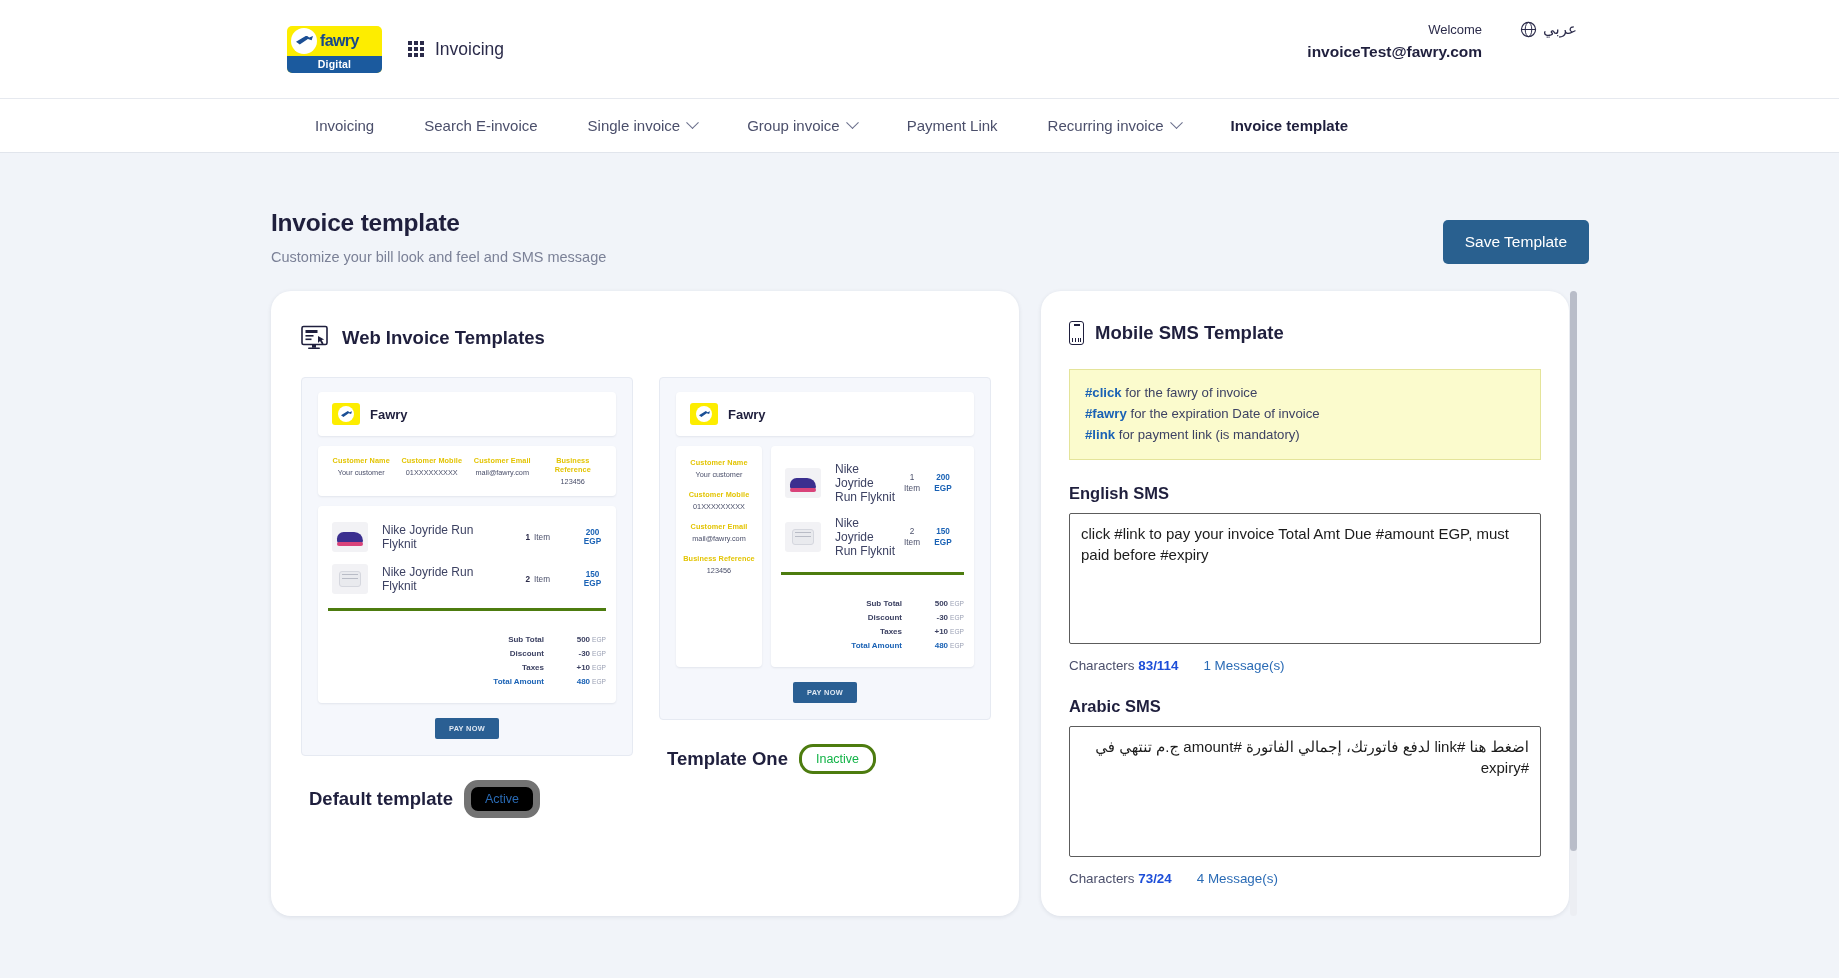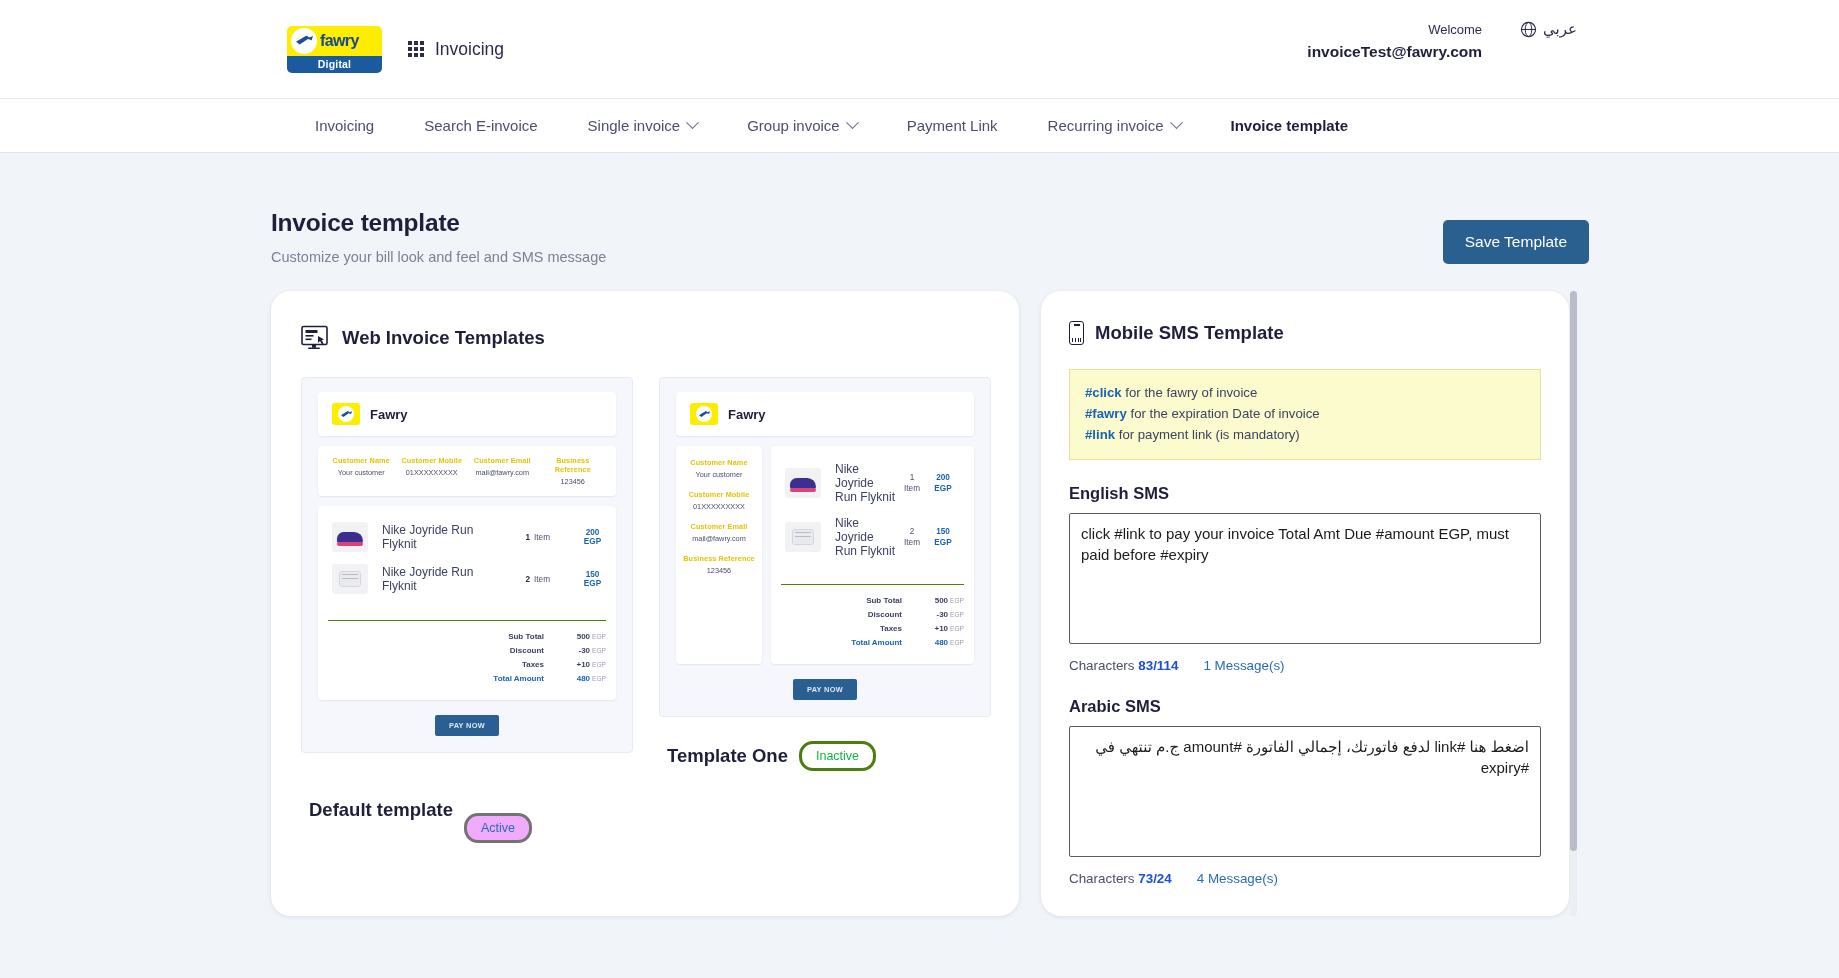--- a/index.html
+++ b/index.html
@@ -137,38 +137,38 @@
   .shoe::after { content:""; position:absolute; left:0; bottom:-3px; width:26px; height:4px; background:#d9437a; border-radius:3px; }
   .sock { position:absolute; left:7px; top:7px; width:22px; height:16px; background:#e9eaee; border-radius:3px;
           border:1px solid #d5d7de; }
   .sock::after { content:""; position:absolute; left:2px; top:2px; width:16px; height:3px;
           border-top:1px solid #b9bcc6; border-bottom:1px solid #b9bcc6; }
   .item-name { flex:1; font-size:12px; color:#3d4263; padding-left:14px; }
   .item-qty { font-size:8.2px; color:#2b2b4a; font-weight:bold; width:44px; text-align:right; }
   .item-qty span { font-weight:normal; color:#4a4f6a; margin-left:4px; }
   .item-price { font-size:8.2px; color:#1a62b5; font-weight:bold; width:52px; text-align:center;padding-left:33px; }
 
-  .totals { border-top:1px solid #4d7c0f; margin-top:20px; padding-top:11px; }
+  .totals { border-top:3px solid #4d7c0f; margin-top:8px; padding-top:24px; }
   .tot-row { display:flex; justify-content:flex-end; gap:10px; font-size:8px; margin-bottom:5px; }
   .tot-lbl { color:#3d4263; font-weight:bold; width:120px; text-align:right; }
   .tot-val { color:#3d4263; font-weight:bold; width:52px; text-align:right; }
   .tot-row.grand .tot-lbl, .tot-row.grand .tot-val { color:#1a62b5; }
   .cur { font-weight:normal; font-size:6.6px; color:#9aa0b4; margin-left:2px; }
 
   .pay-zone { text-align:center; padding:14px 0 16px; }
   .pay-btn {
     background:#2a5f93; color:#dfe8f3; font-size:7.4px; font-weight:bold;
     border:none; border-radius:2px; padding:6px 14px; letter-spacing:.3px; cursor:pointer;
     font-family:"Liberation Sans", sans-serif;
   }
 
   .tpl-caption { display:flex; align-items:center; gap:11px; margin-top:24px; padding-left:8px; }
   .tpl-name { font-size:18.5px; font-weight:bold; color:#1f1f3d; }
   .pill { font-size:12.5px; border-radius:14px; padding:5px 14px; }
-  .pill.active { background:#f0abfc; color:#2a6bb5; border:3px solid #737373;margin-top:36px; }
+  .pill.active { background:#000000; color:#2a6bb5; border:7px solid #737373; }
   .pill.inactive { background:#ffffff; color:#12b347; border:3px solid #4d7c0f; }
 
   
   .t1-body { display:flex; gap:9px; margin-top:10px; }
   .t1-side { width:86px; padding:12px 6px; text-align:center; }
   .t1-side .cust-lbl { font-size:7.3px; }
   .t1-side .cust-val { margin-bottom:11px; }
   .t1-main { flex:1; padding:10px 10px 12px; }
   .t1-qty { width:28px; text-align:center; line-height:1.35; }
   .t1-price { width:34px; text-align:center; line-height:1.35; color:#1a62b5; font-weight:bold; font-size:8.2px; }

